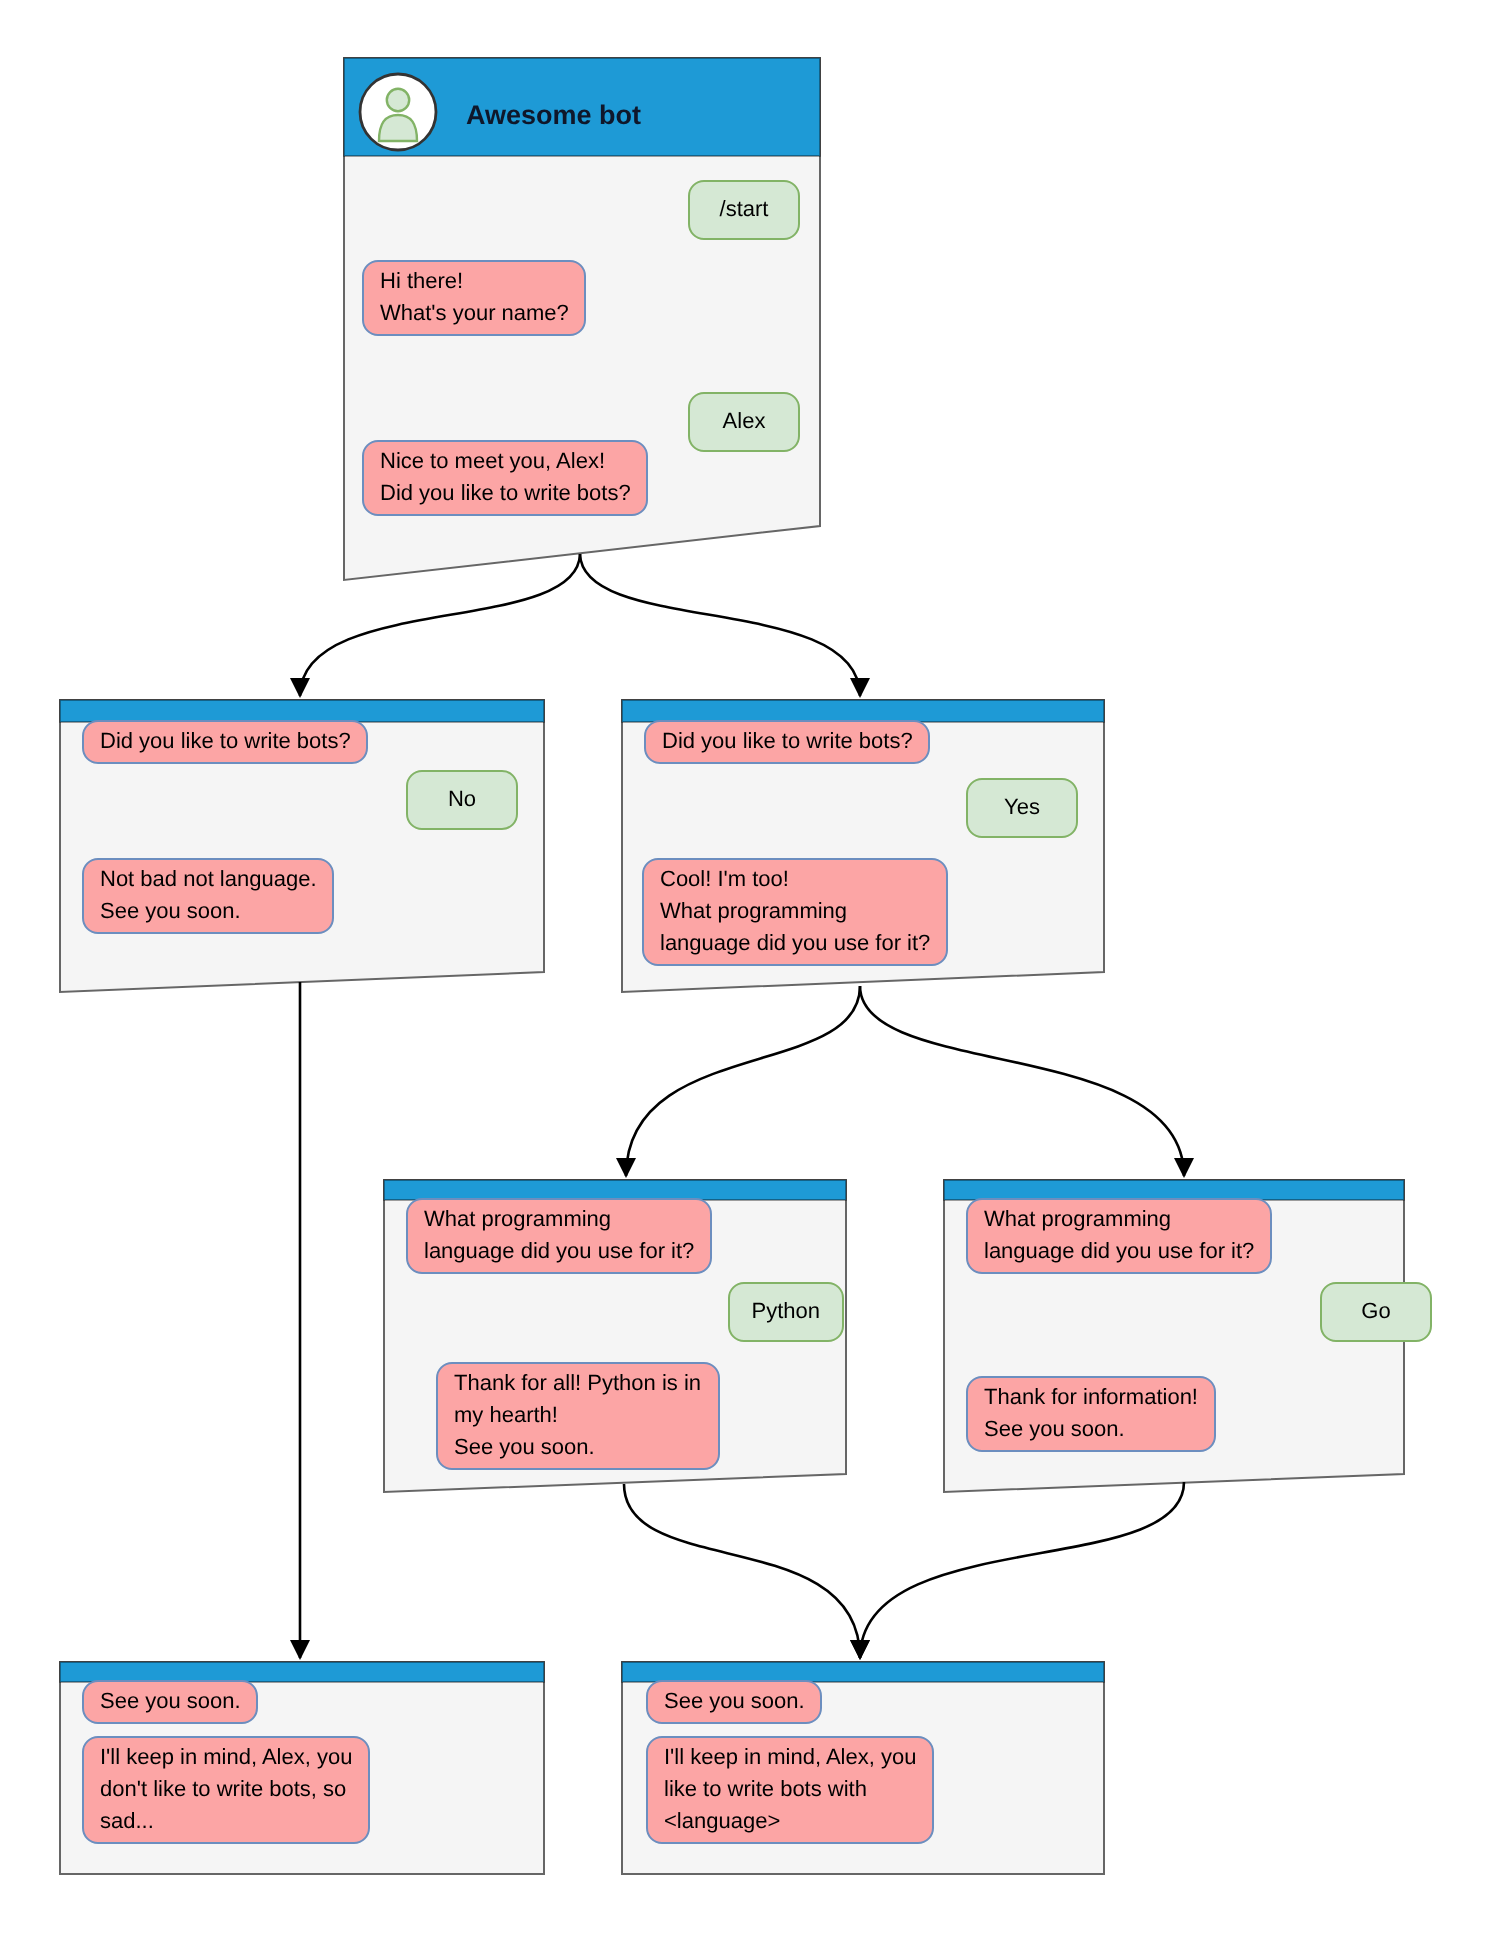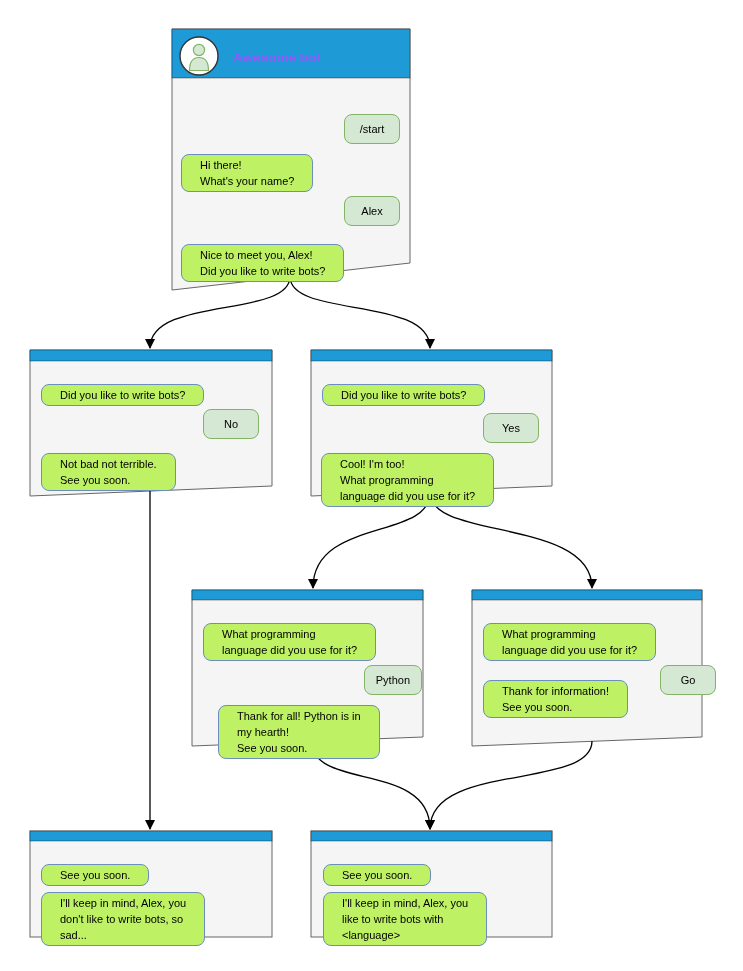--- a/index.html
+++ b/index.html
@@ -1,22 +1,22 @@
 <!DOCTYPE html>
 <html><head>
 <meta charset="utf-8">
 <style>
   html,body{margin:0;padding:0;background:#ffffff;}
   #canvas{position:relative;width:743px;height:971px;background:#ffffff;overflow:hidden;
           font-family:"Liberation Sans", sans-serif;color:#000;}
   #bg-svg{position:absolute;left:0;top:0;width:743px;height:971px;}
-  .bubble{position:absolute;font-size:11px;line-height:16px;white-space:pre;border-radius:8px;z-index:3;margin-top:24px;}
-  .bubble.bot{background:#bef264;border:1px solid #6c8ebf;padding:2px 18px;}
+  .bubble{position:absolute;font-size:11px;line-height:16px;white-space:pre;border-radius:8px;z-index:3;}
+  .bubble.bot{background:#fca5a5;border:1px solid #6c8ebf;padding:2px 8px;}
   .bubble.user{background:#d5e8d4;border:1px solid #82b366;padding:6px 11px;min-width:32px;text-align:center;}
-  .win-title{position:absolute;left:233px;top:50px;font-size:13.5px;font-weight:bold;color:#8b5cf6;z-index:3;}
+  .win-title{position:absolute;left:233px;top:50px;font-size:13.5px;font-weight:bold;color:#0f172a;z-index:3;}
 </style>
 </head>
 <body>
 
 <div id="canvas">
 
   <svg id="bg-svg" viewBox="0 0 743 971">
     <defs>
       <marker id="arr" viewBox="0 0 10 10" refX="9" refY="5" markerWidth="10" markerHeight="10" markerUnits="userSpaceOnUse" orient="auto">
         <path d="M0,0 L10,5 L0,10 Z" fill="#000"></path>
@@ -54,46 +54,46 @@
     <path d="M150,491 L150,829" fill="none" stroke="#000" stroke-width="1.3" marker-end="url(#arr)"></path>
     <path d="M312,742 C312,790 430,762 430,829" fill="none" stroke="#000" stroke-width="1.3" marker-end="url(#arr)"></path>
     <path d="M592,741 C592,790 430,762 430,829" fill="none" stroke="#000" stroke-width="1.3" marker-end="url(#arr)"></path>
   </svg>
 
   <div class="win-title">Awesome bot</div>
 
   <div class="bubble user" style="right:343px;top:90px">/start</div>
   <div class="bubble bot" style="left:181px;top:130px">Hi there!
 What's your name?</div>
-  <div class="bubble user" style="right:343px;top:172px">Alex</div>
+  <div class="bubble user" style="right:343px;top:196px">Alex</div>
   <div class="bubble bot" style="left:181px;top:220px">Nice to meet you, Alex!
 Did you like to write bots?</div>
 
   <div class="bubble bot" style="left:41px;top:360px">Did you like to write bots?</div>
   <div class="bubble user" style="right:484px;top:385px">No</div>
-  <div class="bubble bot" style="left:41px;top:429px">Not bad not terrible.
+  <div class="bubble bot" style="left:41px;top:429px">Not bad not language.
 See you soon.</div>
 
   <div class="bubble bot" style="left:322px;top:360px">Did you like to write bots?</div>
   <div class="bubble user" style="right:204px;top:389px">Yes</div>
   <div class="bubble bot" style="left:321px;top:429px">Cool! I'm too!
 What programming
 language did you use for it?</div>
 
   <div class="bubble bot" style="left:203px;top:599px">What programming
 language did you use for it?</div>
   <div class="bubble user" style="right:321px;top:641px">Python</div>
   <div class="bubble bot" style="left:218px;top:681px">Thank for all! Python is in
 my hearth!
 See you soon.</div>
 
   <div class="bubble bot" style="left:483px;top:599px">What programming
 language did you use for it?</div>
   <div class="bubble user" style="right:27px;top:641px">Go</div>
-  <div class="bubble bot" style="left:483px;top:656px">Thank for information!
+  <div class="bubble bot" style="left:483px;top:688px">Thank for information!
 See you soon.</div>
 
   <div class="bubble bot" style="left:41px;top:840px">See you soon.</div>
   <div class="bubble bot" style="left:41px;top:868px">I'll keep in mind, Alex, you
 don't like to write bots, so
 sad...</div>
 
   <div class="bubble bot" style="left:323px;top:840px">See you soon.</div>
   <div class="bubble bot" style="left:323px;top:868px">I'll keep in mind, Alex, you
 like to write bots with

